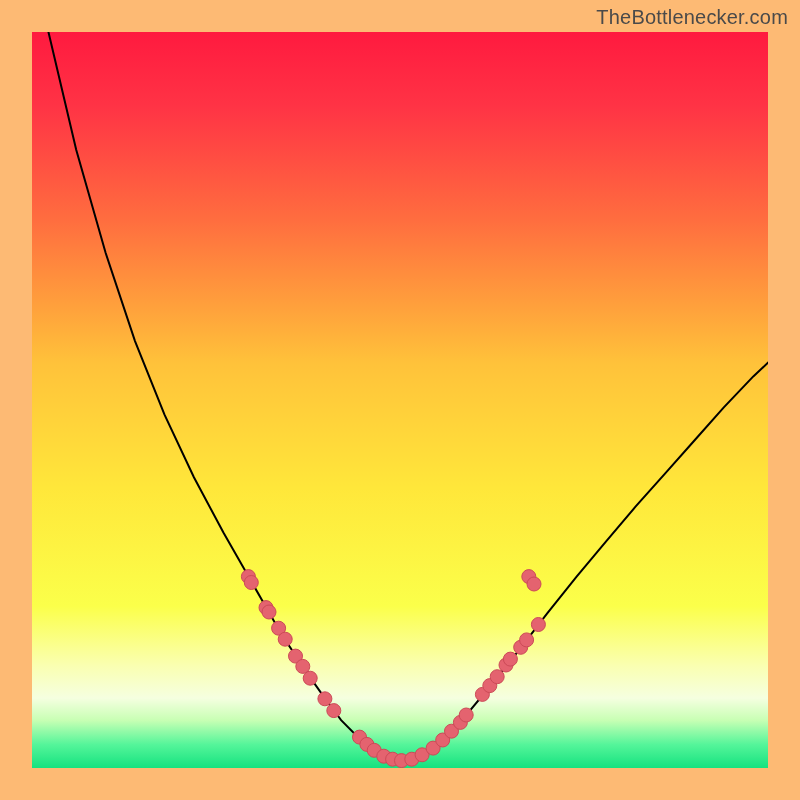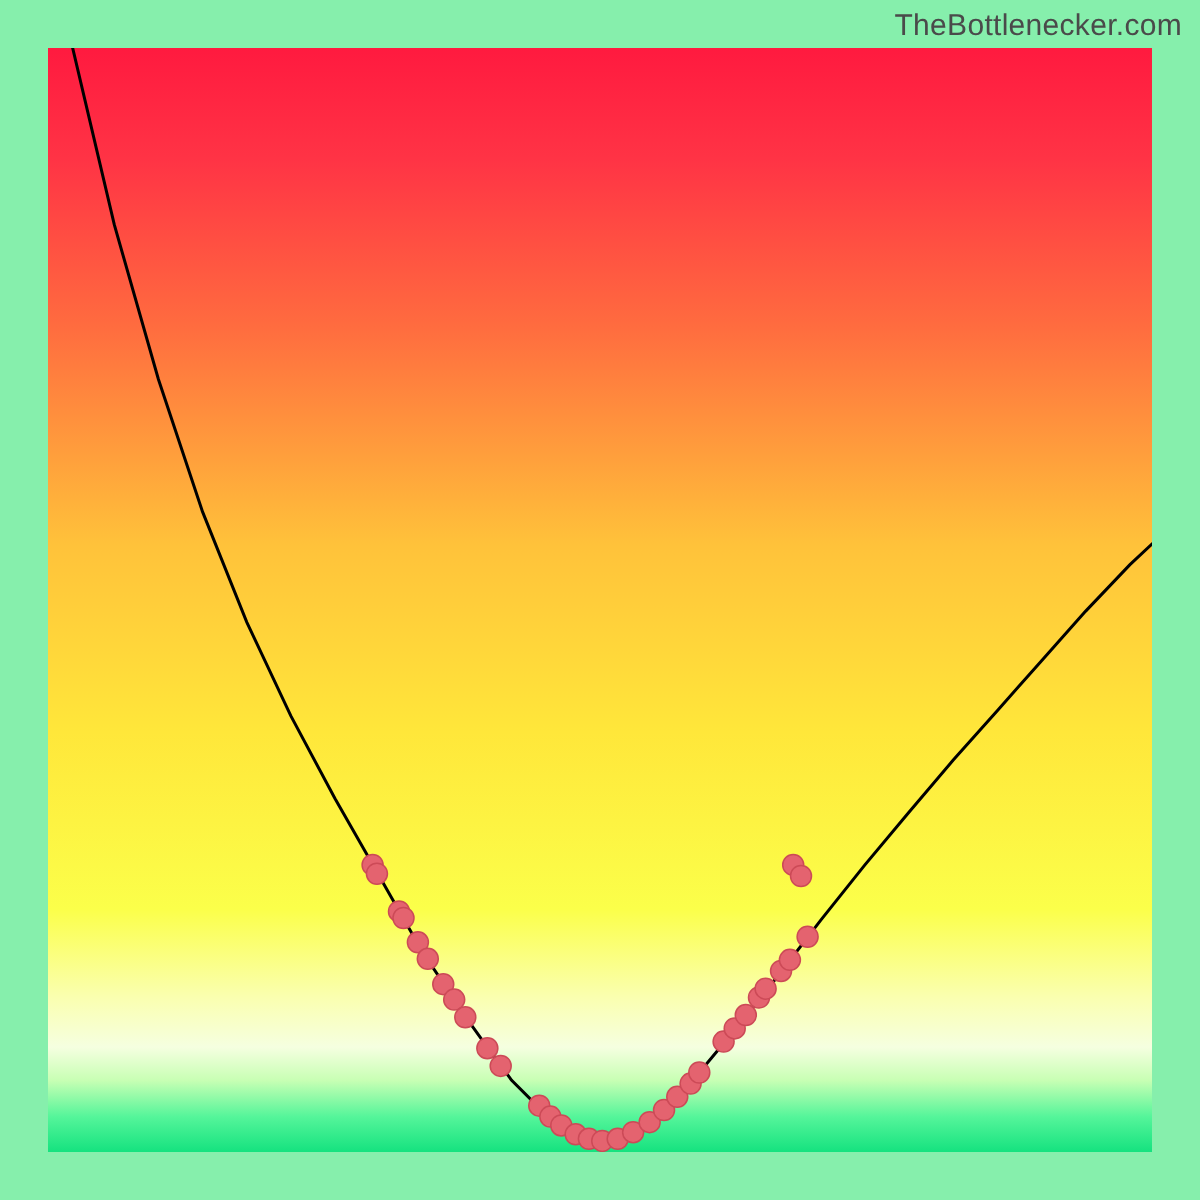--- a/index.html
+++ b/index.html
@@ -7,21 +7,21 @@
     padding: 0;
     width: 800px;
     height: 800px;
     overflow: hidden;
     background: #000;
     font-family: Arial, Helvetica, sans-serif;
   }
   .frame {
     position: absolute;
     inset: 0;
-    background: #86efac;
+    background: #fdba74;
   }
   .plot-area {
     position: absolute;
     left: 32px;
     top: 32px;
     width: 736px;
     height: 736px;
     overflow: hidden;
   }
   .gradient {

